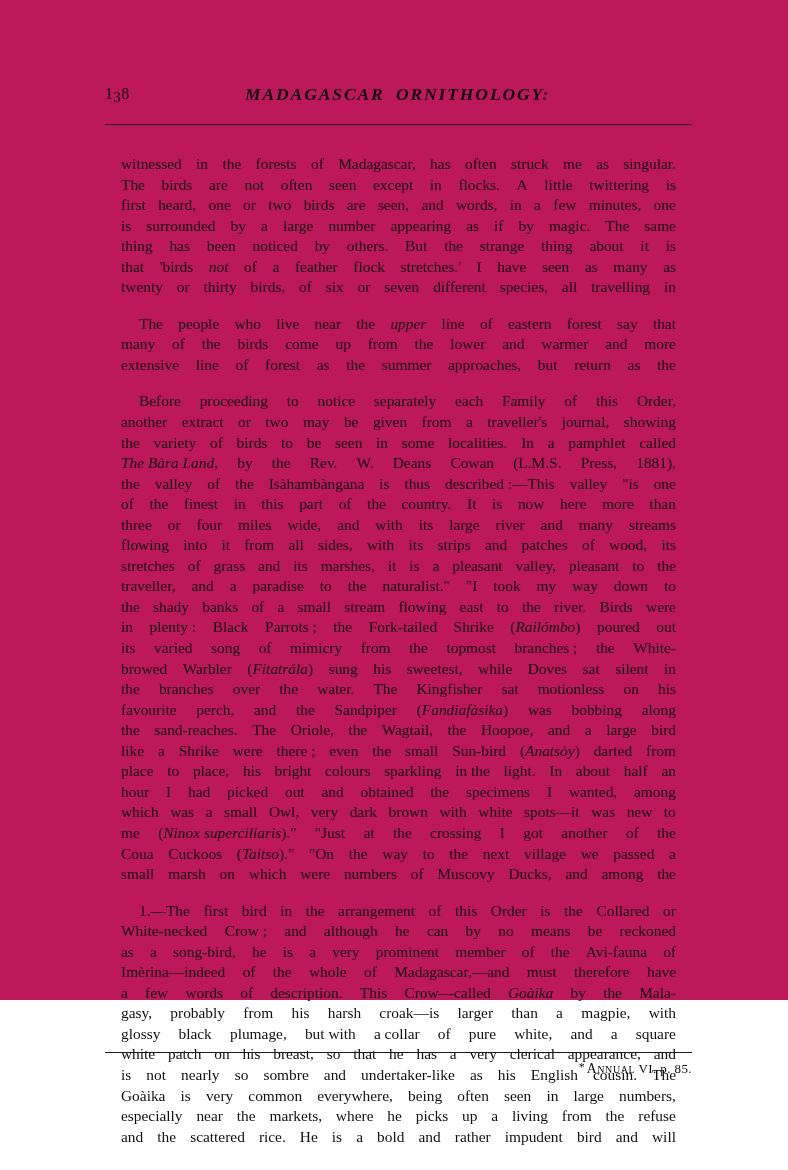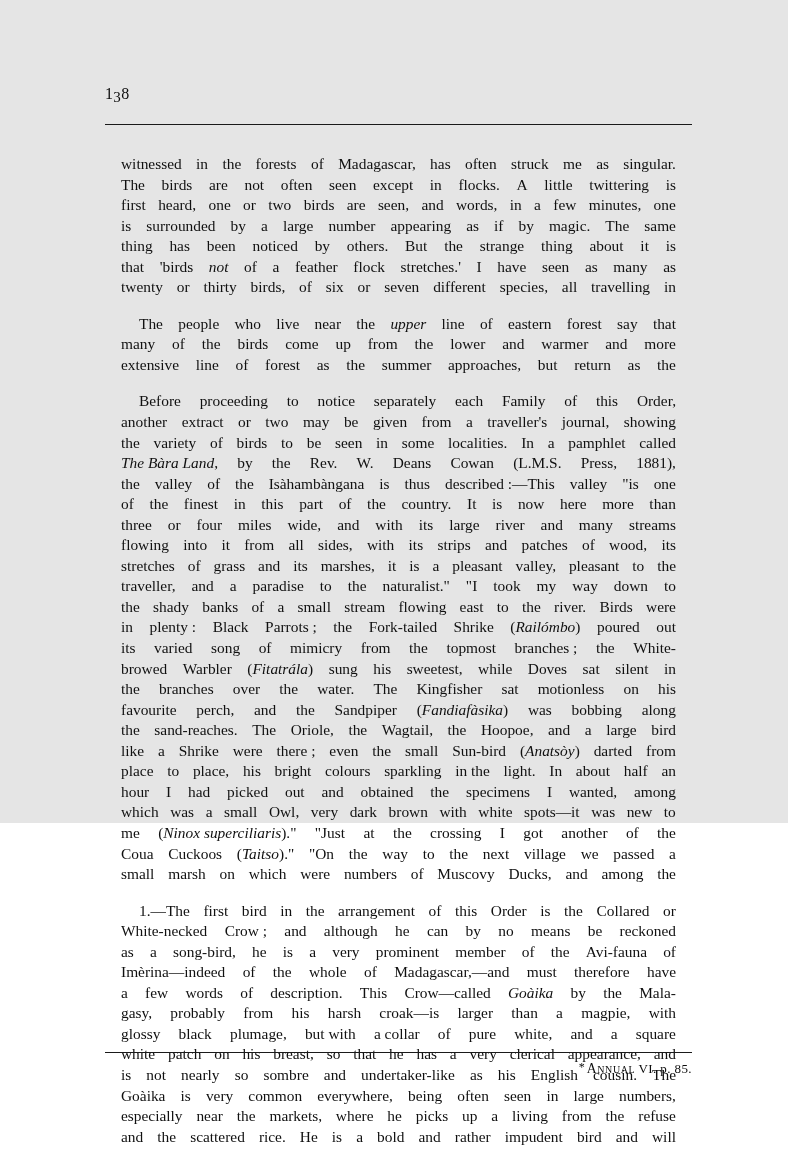--- a/index.html
+++ b/index.html
@@ -16,22 +16,22 @@
     font-family: "Liberation Serif", "DejaVu Serif", serif;
     color: #101010;
     -webkit-font-smoothing: antialiased;
   }
 
   
   .page {
     position: absolute;
     left: 0; top: 0;
     width: 788px;
-    height: 823px;
-    background: #e5e5e5;
+    height: 1000px;
+    background: #be185d;
   }
 
   
   .running-head {
     position: absolute;
     left: 105px;
     top: 84px;
     width: 587px;
     height: 26px;
   }
@@ -130,20 +130,21 @@
   }
   .footnote .ref { letter-spacing: 0.4px; }
 </style>
 </head>
 <body>
 
 <div class="page">
 
   <div class="running-head">
     <div class="folio"><span>1</span><span class="d-desc">3</span><span>8</span></div>
+    <div class="head-title">MADAGASCAR ORNITHOLOGY:</div>
   </div>
 
   <div class="rule head-rule"></div>
 
   <div class="textblock">
 
     <div class="para">
       <div class="ln"><span>witnessed</span><span>in</span><span>the</span><span>forests</span><span>of</span><span>Madagascar,</span><span>has</span><span>often</span><span>struck</span><span>me</span><span>as</span><span>singular.</span></div>
       <div class="ln"><span>The</span><span>birds</span><span>are</span><span>not</span><span>often</span><span>seen</span><span>except</span><span>in</span><span>flocks.</span><span>A</span><span>little</span><span>twittering</span><span>is</span></div>
       <div class="ln"><span>first</span><span>heard,</span><span>one</span><span>or</span><span>two</span><span>birds</span><span>are</span><span>seen,</span><span>and</span><span>words,</span><span>in</span><span>a</span><span>few</span><span>minutes,</span><span>one</span></div>

